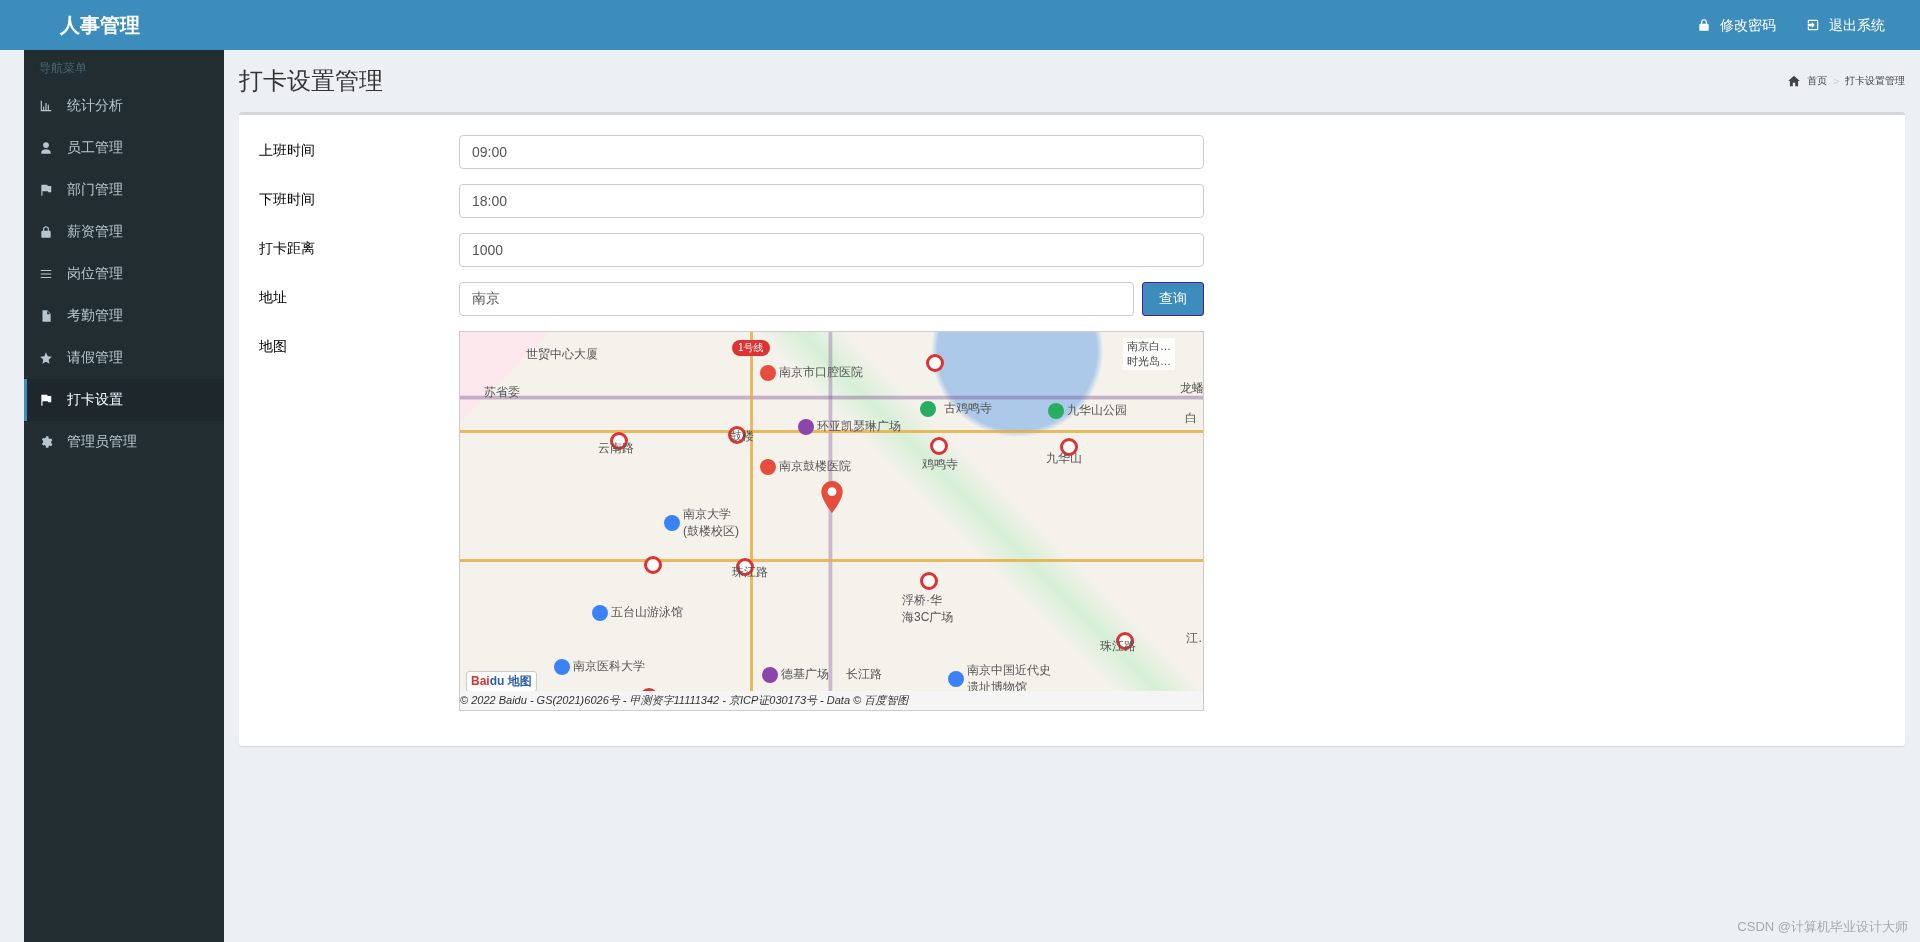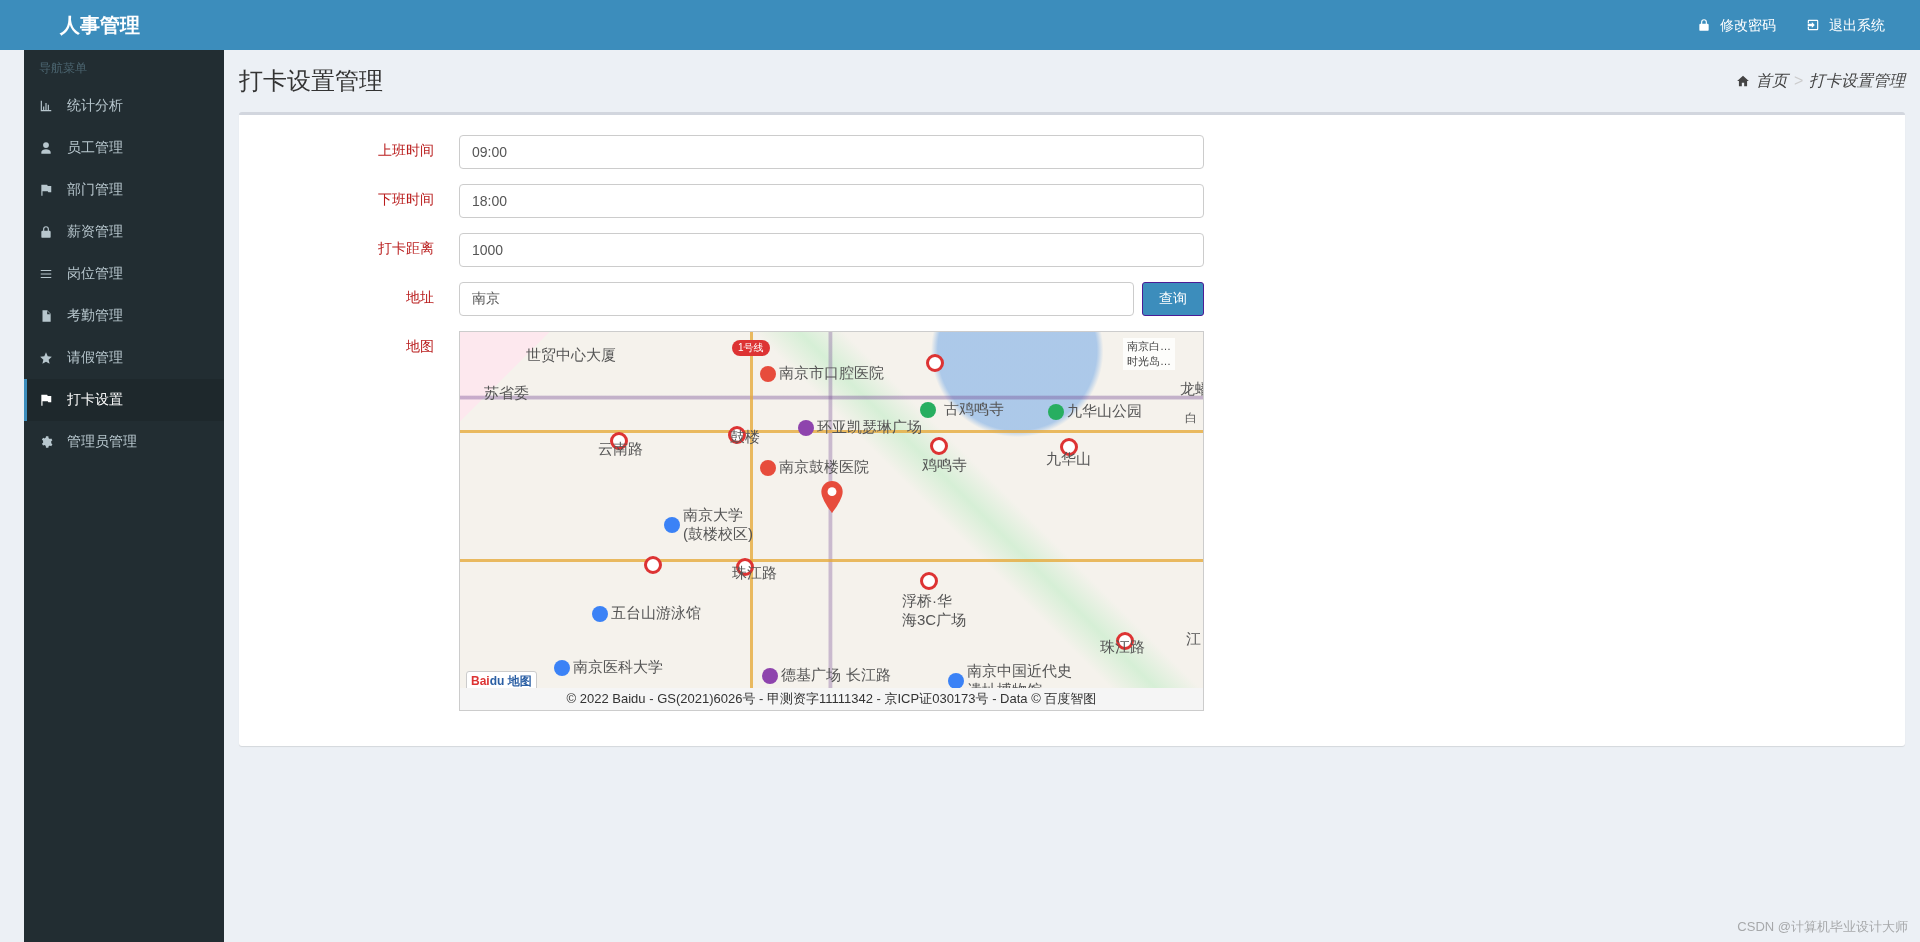--- a/index.html
+++ b/index.html
@@ -67,46 +67,44 @@
     .content-header {
       display: flex;
       align-items: center;
       margin-bottom: 15px;
     }
     .page-title { font-size: 24px; font-weight: 500; color: #333; }
     .breadcrumb {
       margin-left: auto;
       display: flex;
       align-items: center;
-      font-size: 16px;
+      font-size: 10px;
       color: #444;
       gap: 6px;
-      font-style: italic;
     }
     .breadcrumb a { color: #444; text-decoration: none; }
     .breadcrumb .sep { color: #ccc; }
     
     .panel {
       background: #fff;
       border-top: 3px solid #d2d6de;
       padding: 20px 40px 20px 20px;
       border-radius: 3px;
       box-shadow: 0 1px 1px rgba(0,0,0,.1);
     }
     
     .form-row {
       display: flex;
       align-items: flex-start;
       margin-bottom: 15px;
     }
     .form-label {
       width: 200px;
-      text-align: right;
       padding: 7px 25px 0 0;
-      color: #b91c1c;
+      color: #000000;
     }
     .form-control-wrap {
       flex: 0 0 745px;
       display: flex;
       gap: 8px;
     }
     .form-input {
       flex: 1;
       height: 34px;
       padding: 6px 12px;
@@ -140,41 +138,41 @@
         linear-gradient(0deg, transparent 82%, rgba(120,80,150,.4) 82.3%, rgba(120,80,150,.4) 83%, transparent 83.3%),
         radial-gradient(circle at 75% 5%, rgba(100,160,230,.5) 0 12%, transparent 13%),
         linear-gradient(135deg, #fde8ee 0 8%, transparent 8%),
         linear-gradient(45deg, transparent 60%, #d6efd6 64%, transparent 68%),
         #f5f2ec;
     }
     .map-road-h { position:absolute; left:0; right:0; height:3px; background: rgba(230,170,60,.8);}
     .map-road-v { position:absolute; top:0; bottom:0; width:3px; background: rgba(230,170,60,.8);}
     .map-metro { position:absolute; width:18px; height:18px; border-radius:50%; background:#fff; border:3px solid #d33; }
     .map-poi {
-      position: absolute; white-space: nowrap; font-size: 15px; color: #555;
+      position: absolute; white-space: nowrap; font-size: 12px; color: #555;
       display:flex; align-items:center; gap:3px;
     }
     .poi-dot { width:16px; height:16px; border-radius:50%; color:#fff; display:flex; align-items:center; justify-content:center; font-size:10px;}
     .poi-red { background:#e74c3c;}
     .poi-blue{ background:#3b82f6;}
     .poi-green{background:#27ae60;}
     .poi-purple{background:#8e44ad;}
     .map-marker {
       position: absolute; left: 50%; top: 48%; transform: translate(-50%,-100%);
       width: 22px; height: 32px;
     }
     .map-marker svg { width:100%; height:100%; }
     .map-logo {
       position:absolute; left:6px; bottom:18px; background:#fff; padding:1px 4px; border-radius:3px;
       font-size:12px; color:#2b5fa4; font-weight:bold; border:1px solid #ccc;
     }
     .map-logo b { color:#d33;}
     .map-copy {
-      position:absolute; left:0; right:0; bottom:0; text-align:center;
-      background:#f5f5f5; font-size:13px; color:#333; padding:2px 0;
+      position:absolute; left:0; right:0; bottom:0; text-align:left;
+      background:#f5f5f5; font-size:11px; color:#333; padding:2px 0;font-style:italic;
     }
     .map-label-top {
       position:absolute; top:6px; right:28px; background:rgba(255,255,255,.8);
       font-size:11px; padding:1px 4px; color:#444;
     }
     .map-line-tag { position:absolute; background:#d33; color:#fff; font-size:10px; padding:1px 6px; border-radius:8px;}
     
     .watermark {
       position: fixed; right: 12px; bottom: 6px; color: rgba(120,120,120,.6); font-size: 13px;
     }

